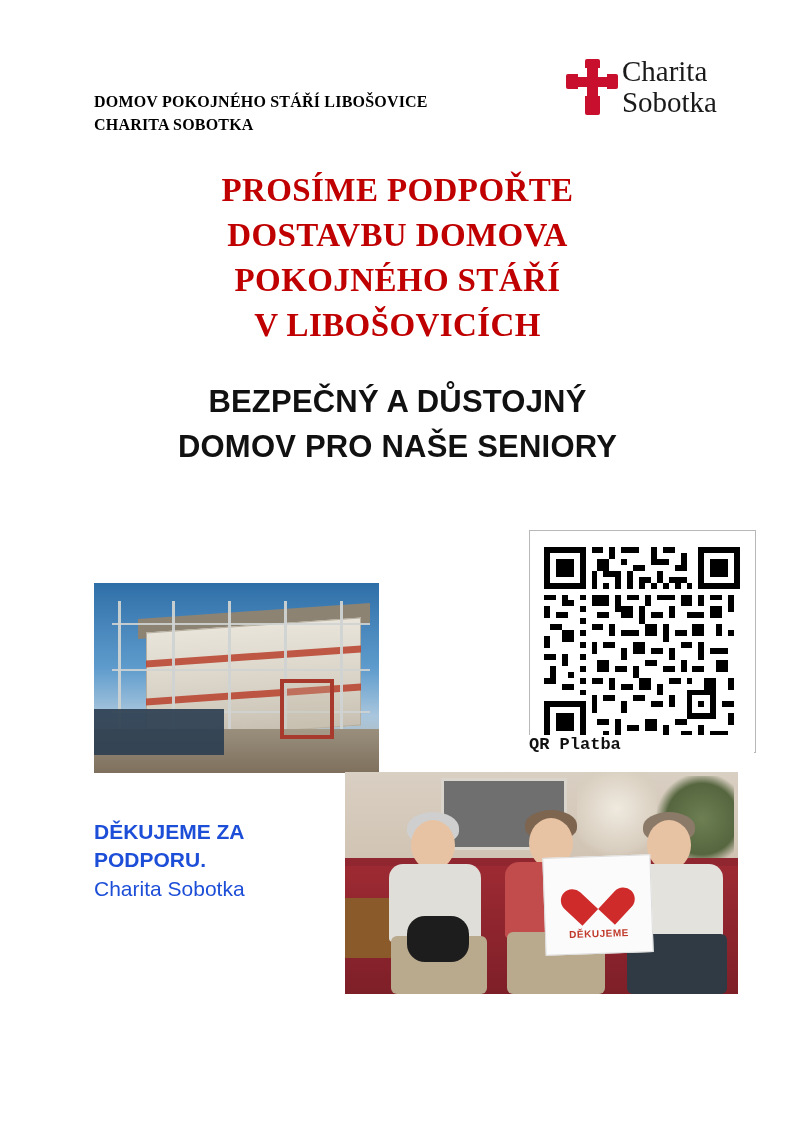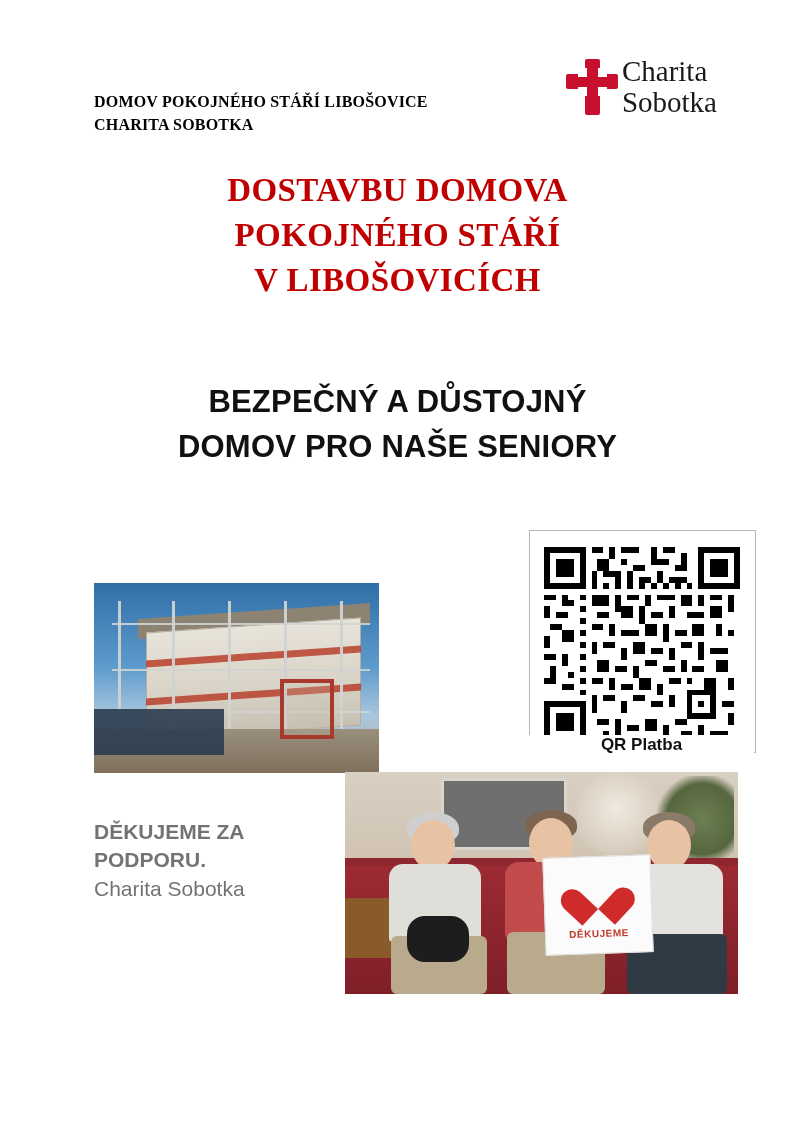--- a/index.html
+++ b/index.html
@@ -205,38 +205,38 @@
     left: 14px;
     top: 16px;
     width: 196px;
     height: 196px;
   }
   .qr-label {
     position: absolute;
     left: 529px;
     top: 735px;
     width: 225px;
-    text-align: center;
-    font-family: Liberation Sans, sans-serif;
+    text-align: left;
+    font-family: Liberation Mono, monospace;
     font-weight: bold;
     font-size: 17px;
     color: #111;
     background: #ffffff;
   }
 
   
   .thanks {
     position: absolute;
     left: 94px;
     top: 818px;
     width: 250px;
     font-family: "Liberation Sans", sans-serif;
     font-size: 21px;
     line-height: 1.35;
-    color: #737373;
+    color: #1d4ed8;
   }
   .thanks .line1, .thanks .line2 { font-weight: bold; }
 
   
   .photo-people {
     position: absolute;
     left: 345px;
     top: 772px;
     width: 393px;
     height: 222px;
@@ -387,20 +387,21 @@
       <div class="notch n4"></div>
       <div class="dot"></div>
     </div>
     <div class="logo-text">
       <div>Charita</div>
       <div>Sobotka</div>
     </div>
   </div>
 
   <div class="headline-red">
+    <div>PROSÍME PODPOŘTE</div>
     <div>DOSTAVBU DOMOVA</div>
     <div>POKOJNÉHO STÁŘÍ</div>
     <div>V LIBOŠOVICÍCH</div>
   </div>
 
   <div class="headline-black">
     <div>BEZPEČNÝ A DŮSTOJNÝ</div>
     <div>DOMOV PRO NAŠE SENIORY</div>
   </div>
 

